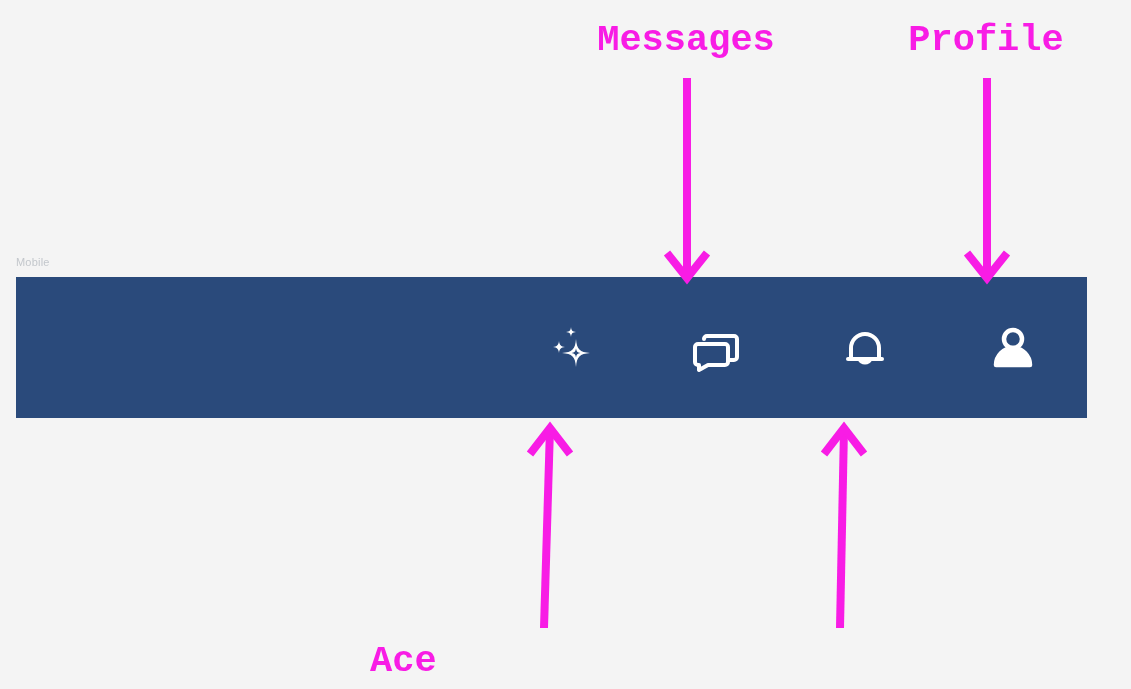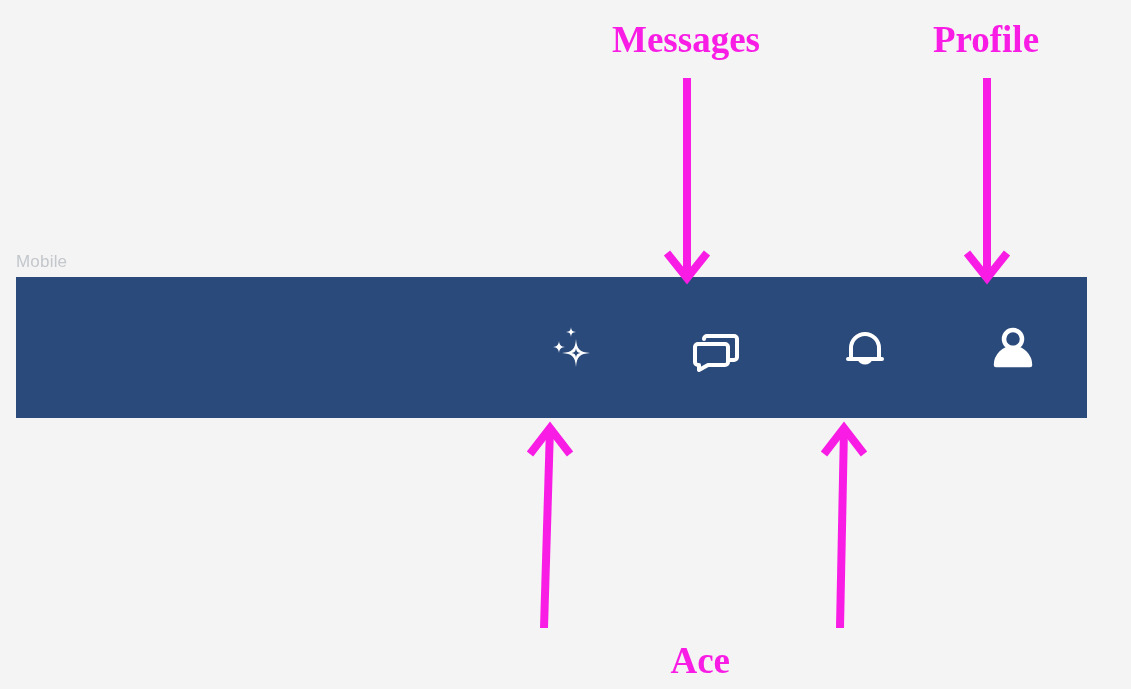--- a/index.html
+++ b/index.html
@@ -19,21 +19,21 @@
     width: 1131px;
     height: 689px;
     background: #f4f4f4;
   }
 
   
   .caption {
     position: absolute;
     left: 16px;
     top: 255px;
-    font-size: 17px;
+    font-size: 11px;
     line-height: 14px;
     letter-spacing: 0.2px;
     color: #c3c7cc;
     font-family: "Liberation Sans", sans-serif;
     white-space: nowrap;
     text-align: right;
   }
 
   
   .navbar {
@@ -61,28 +61,28 @@
     box-sizing: border-box;
   }
   .nav-item svg {
     display: block;
   }
 
   
   .anno-label {
     position: absolute;
     color: #f81ce5;
-    font-family: Liberation Serif, serif;
+    font-family: Liberation Mono, monospace;
     font-weight: bold;
     font-size: 37px;
     line-height: 44px;
     white-space: nowrap;
   }
   .anno-label.top  { text-align: center; }
-  .anno-label.bottom { text-align: right; }
+  .anno-label.bottom { text-align: left; }
 
   
   .anno-arrow {
     position: absolute;
   }
   .anno-arrow svg { display: block; overflow: visible; }
 </style>
 </head>
 <body>
 

